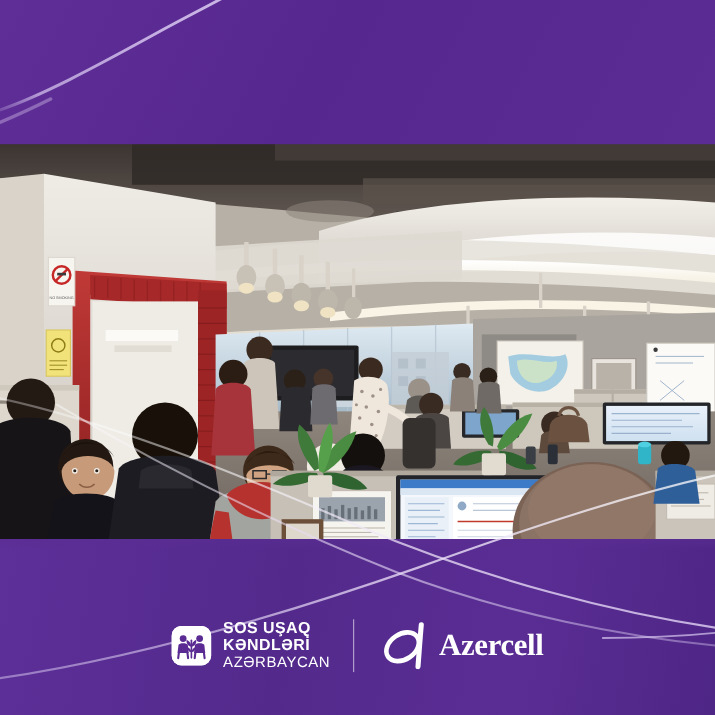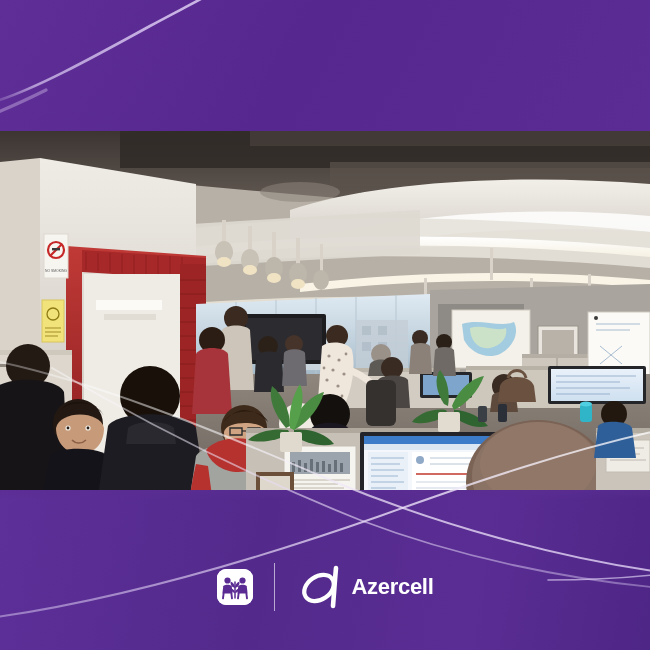--- a/index.html
+++ b/index.html
@@ -71,22 +71,23 @@
   .sos-l3{font-size:13.6px;font-weight:normal;display:block;letter-spacing:.5px;}
 
   .divider{
     width:1px;height:48px;background:rgba(255,255,255,.60);
     margin:0 21px 0 21px;flex:0 0 auto;
   }
 
   .azercell-logo{display:flex;align-items:center;gap:2px;}
   .az-mark{width:56px;height:44px;flex:0 0 auto;position:relative;}
   .az-word{
-    color:#ffffff;font-size:22px;font-weight:bold;letter-spacing:-0.3px;
+    color:#ffffff;font-size:28px;font-weight:bold;letter-spacing:-0.3px;
     margin-left:-2px;
+    font-family:Liberation Serif, serif;
   }
 </style>
 </head>
 <body>
 
 <div class="canvas">
 
   <div class="top-banner">
     <svg width="650" height="131" viewBox="0 0 650 131">
       <defs>
@@ -535,20 +536,25 @@
           <path d="M21.3 17.2 C21.9 15.2 29.1 15.2 29.7 17.2 L30.6 24.6 L20.4 24.6 Z" fill="#5a2b92"></path>
           <path d="M21.6 24.6 L21.0 29.4 M29.4 24.6 L30.0 29.4" stroke="#5a2b92" stroke-width="1.9" stroke-linecap="round"></path>
 
           <path d="M18 29 L18 13" stroke="#5a2b92" stroke-width="1.5" stroke-linecap="round"></path>
           <path d="M18 19 C14.6 18.4 13.2 15.6 13.6 12.6 C16.4 13.6 17.8 16.2 18 19 Z" fill="#5a2b92"></path>
           <path d="M18 19 C21.4 18.4 22.8 15.6 22.4 12.6 C19.6 13.6 18.2 16.2 18 19 Z" fill="#5a2b92"></path>
           <path d="M18 24 C15.4 23.6 14.2 21.6 14.4 19.4 C16.6 20.1 17.8 21.9 18 24 Z" fill="#5a2b92"></path>
           <path d="M18 24 C20.6 23.6 21.8 21.6 21.6 19.4 C19.4 20.1 18.2 21.9 18 24 Z" fill="#5a2b92"></path>
         </svg>
       </div>
+      <div class="sos-text">
+        <span class="sos-l1">SOS UŞAQ</span>
+        <span class="sos-l2">KƏNDLƏRİ</span>
+        <span class="sos-l3">AZƏRBAYCAN</span>
+      </div>
     </div>
 
     <div class="divider"></div>
 
     <div class="azercell-logo">
       <div class="az-mark">
         <svg width="56" height="44" viewBox="0 0 56 44">
 
           <ellipse cx="23" cy="23" rx="16" ry="11.5" fill="none" stroke="#ffffff" stroke-width="4.2" transform="rotate(-34 23 23)"></ellipse>
 

